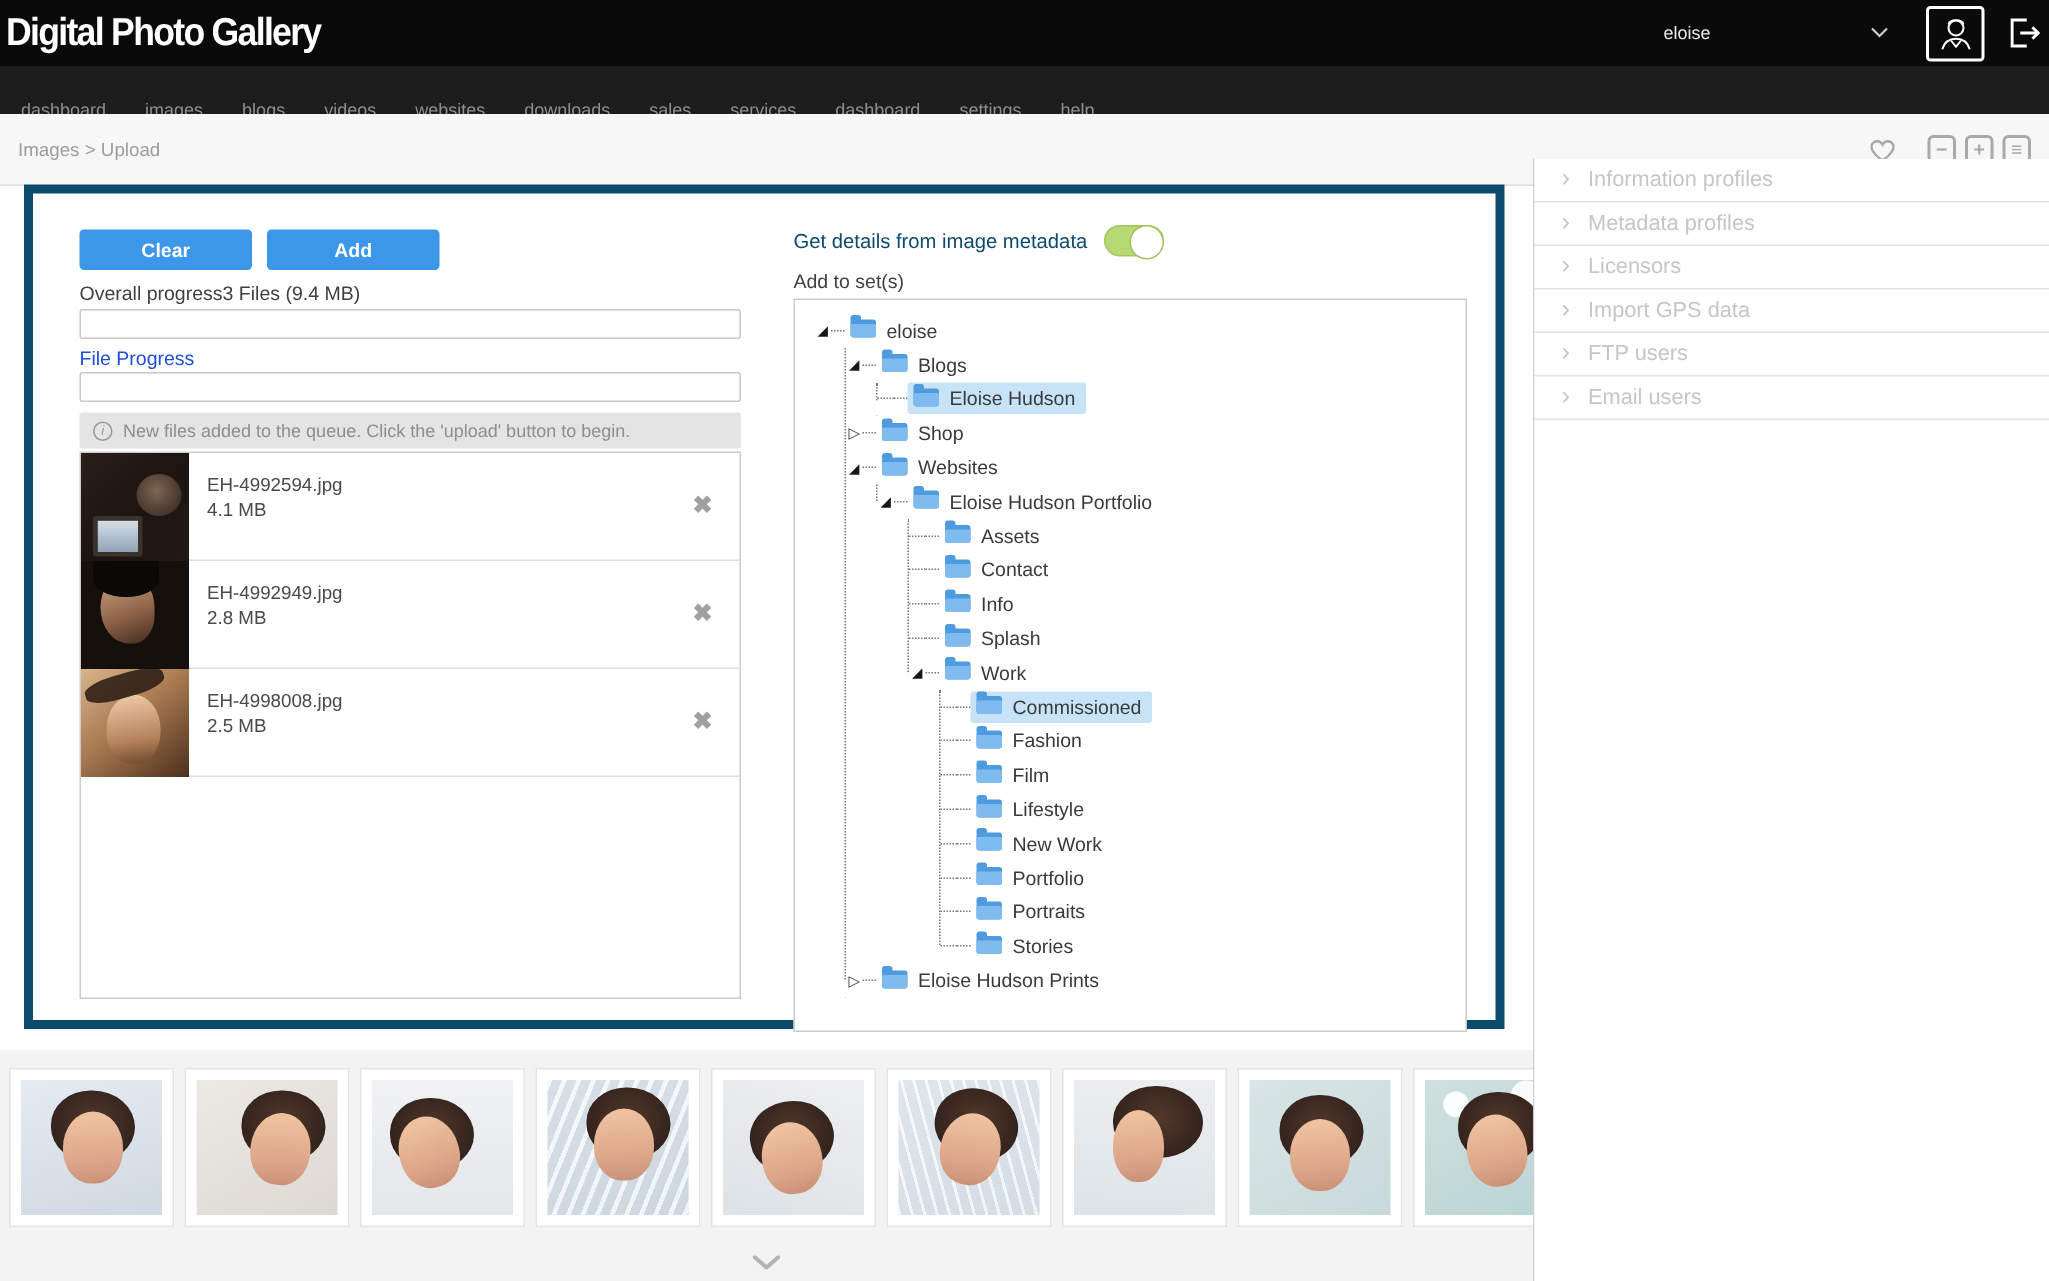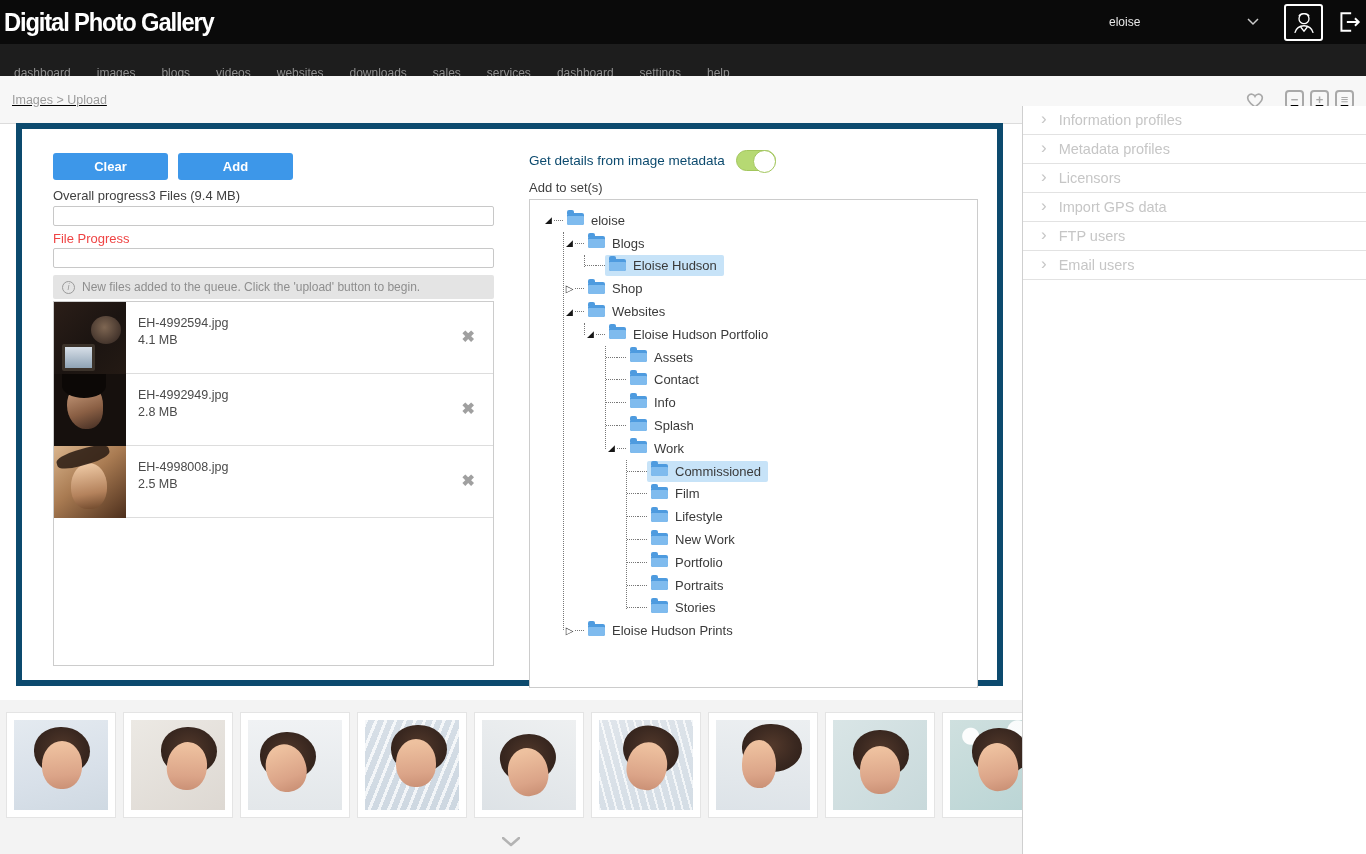--- a/index.html
+++ b/index.html
@@ -18,37 +18,37 @@
                 display:flex; align-items:center; justify-content:center; cursor:pointer; }
   .logout-btn { display:flex; align-items:center; cursor:pointer; }
 
   
   #nav { position:absolute; left:0; top:44px; width:1366px; height:32px; background:#1d1d1d;
          display:flex; align-items:center; padding:0 14px; gap:26px; }
   .nav-item { color:#8f8f8f; font-size:12px; cursor:pointer; white-space:nowrap;margin-top:25px; }
 
   
   #crumbbar { position:absolute; left:0; top:76px; width:1366px; height:48px; background:#f7f7f7;
-              border-bottom:1px solid #dcdcdc; display:flex; align-items:center; justify-content:space-between; padding:0 12px;text-decoration:underline; }
+              border-bottom:1px solid #dcdcdc; display:flex; align-items:center; justify-content:space-between; padding:0 12px; }
   .crumb { color:#9c9c9c; font-size:12.5px; }
   .crumb-icons { display:flex; align-items:center; gap:6px; }
   .heart-wrap { margin-right:14px; display:flex; align-items:center; cursor:pointer; }
   .ibox { width:19px; height:19px; border:2px solid #a9a9a9; border-radius:4px; color:#a9a9a9;
           display:flex; align-items:center; justify-content:center; font-size:13px; font-weight:700; line-height:1; cursor:pointer; }
 
   
   #panel { position:absolute; left:16px; top:123px; width:987px; height:563px; border:6px solid #0c4a6e; background:#fff; }
   .btn { position:absolute; top:24px; width:115px; height:27px; background:#3d97e9; color:#fff; border:none;
          border-radius:3px; font-size:13px; font-weight:700; font-family:inherit; cursor:pointer; }
   #btn-clear { left:31px; } #btn-add { left:156px; }
   .plabel-row { position:absolute; left:31px; top:59px; width:441px; display:flex; justify-content:flex-start;
                 font-size:13px; color:#3f3f3f; }
   .bar { position:absolute; left:31px; width:441px; height:20px; border:1px solid #c8c8c8; border-radius:2px; background:#fff; overflow:hidden; }
   #bar1 { top:77px; } 
-  .plabel2 { position:absolute; left:31px; top:102px; font-size:13px; color:#ef4444; }
+  .plabel2 { position:absolute; left:31px; top:102px; font-size:13px; color:#1d4ed8; }
   #bar2 { top:119px; }
   .bar .fill { height:100%; background:#3d97e9; width:0; }
   #queue-msg { position:absolute; left:31px; top:146px; width:441px; height:24px; background:#e4e4e4; border-radius:2px;
                color:#8e8e8e; font-size:12px; display:flex; align-items:center; gap:7px; padding:0 9px; }
   .info-i { width:13px; height:13px; border:1px solid #9a9a9a; border-radius:50%; font-size:9px; font-style:italic;
             display:flex; align-items:center; justify-content:center; flex:none; color:#9a9a9a; }
   #file-list { position:absolute; left:31px; top:172px; width:441px; height:365px; border:1px solid #ccc; background:#fff; overflow:hidden; }
   .file-row { height:72px; border-bottom:1px solid #ddd; display:flex; align-items:flex-start; position:relative; }
   .fthumb { width:72px; height:72px; flex:none; position:relative; overflow:hidden; }
   .finfo { padding:13px 0 0 12px; font-size:12.5px; color:#4a4a4a; line-height:1.35; }
@@ -372,20 +372,30 @@
                               <span class="nlabel">Commissioned</span>
                             </span>
                           </div>
                         </li>
                         <li>
                           <div class="trow">
                             <span class="tw line"></span>
                             <span class="dash"></span>
                             <span class="ncont">
                               <span class="folder"></span>
+                              <span class="nlabel">Fashion</span>
+                            </span>
+                          </div>
+                        </li>
+                        <li>
+                          <div class="trow">
+                            <span class="tw line"></span>
+                            <span class="dash"></span>
+                            <span class="ncont">
+                              <span class="folder"></span>
                               <span class="nlabel">Film</span>
                             </span>
                           </div>
                         </li>
                         <li>
                           <div class="trow">
                             <span class="tw line"></span>
                             <span class="dash"></span>
                             <span class="ncont">
                               <span class="folder"></span>

